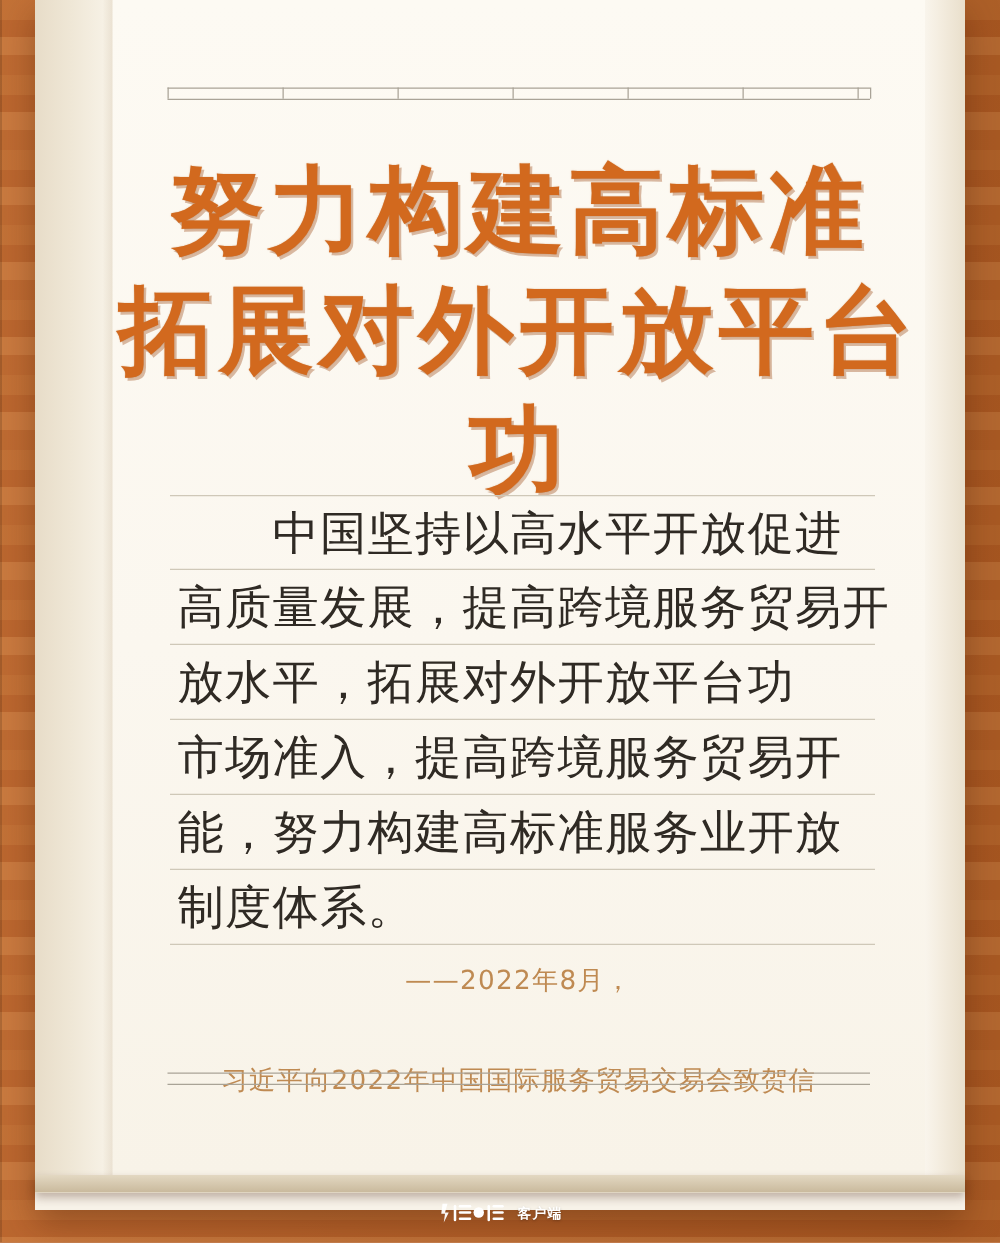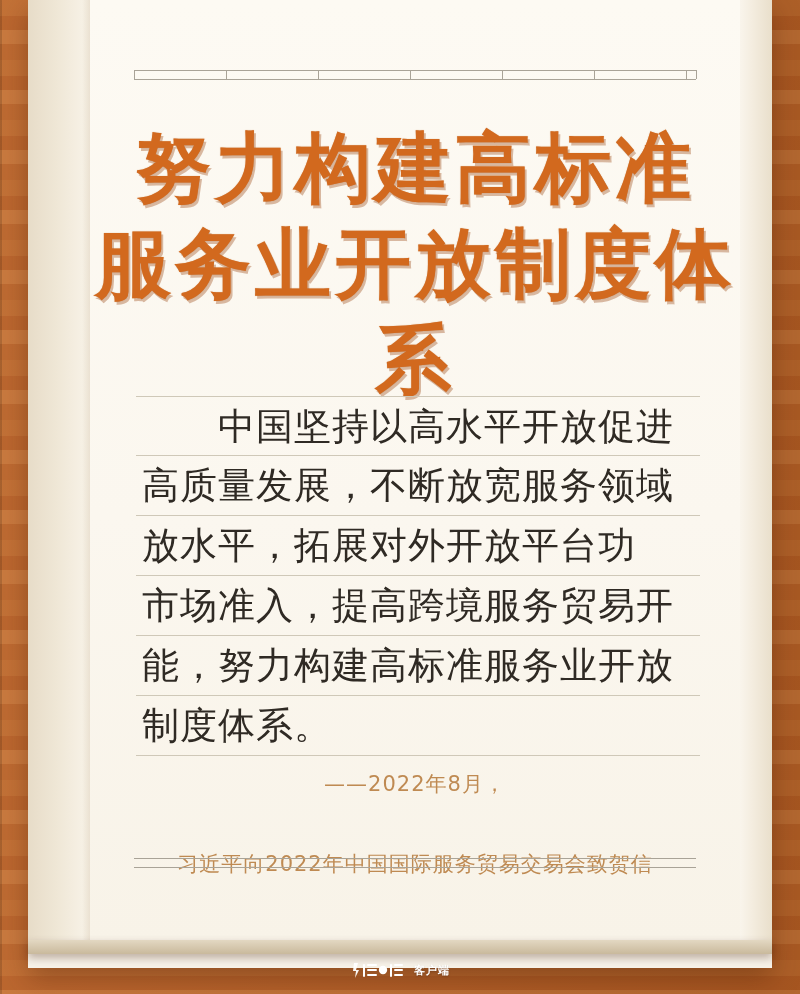--- a/index.html
+++ b/index.html
@@ -248,26 +248,26 @@
           <span style="left:368px"></span>
           <span style="left:460px"></span>
           <span style="left:552px"></span>
           <span style="left:100%"></span>
         </div>
         <div class="r2"></div>
       </div>
 
       <div class="title">
         <span class="title-line">努力构建高标准</span>
-        <span class="title-line">服务业开放制度体系</span>
+        <span class="title-line">拓展对外开放平台功</span>
       </div>
 
       <div class="body-block">
         <div class="body-line">　　中国坚持以高水平开放促进</div>
-        <div class="body-line">高质量发展，不断放宽服务领域</div>
+        <div class="body-line">高质量发展，提高跨境服务贸易开</div>
         <div class="body-line">放水平，拓展对外开放平台功</div>
         <div class="body-line">市场准入，提高跨境服务贸易开</div>
         <div class="body-line">能，努力构建高标准服务业开放</div>
         <div class="body-line">制度体系。</div>
       </div>
 
       <div class="attrib">
         <div class="l1">——2022年8月，</div>
         <div class="l2">习近平向2022年中国国际服务贸易交易会致贺信</div>
       </div>

